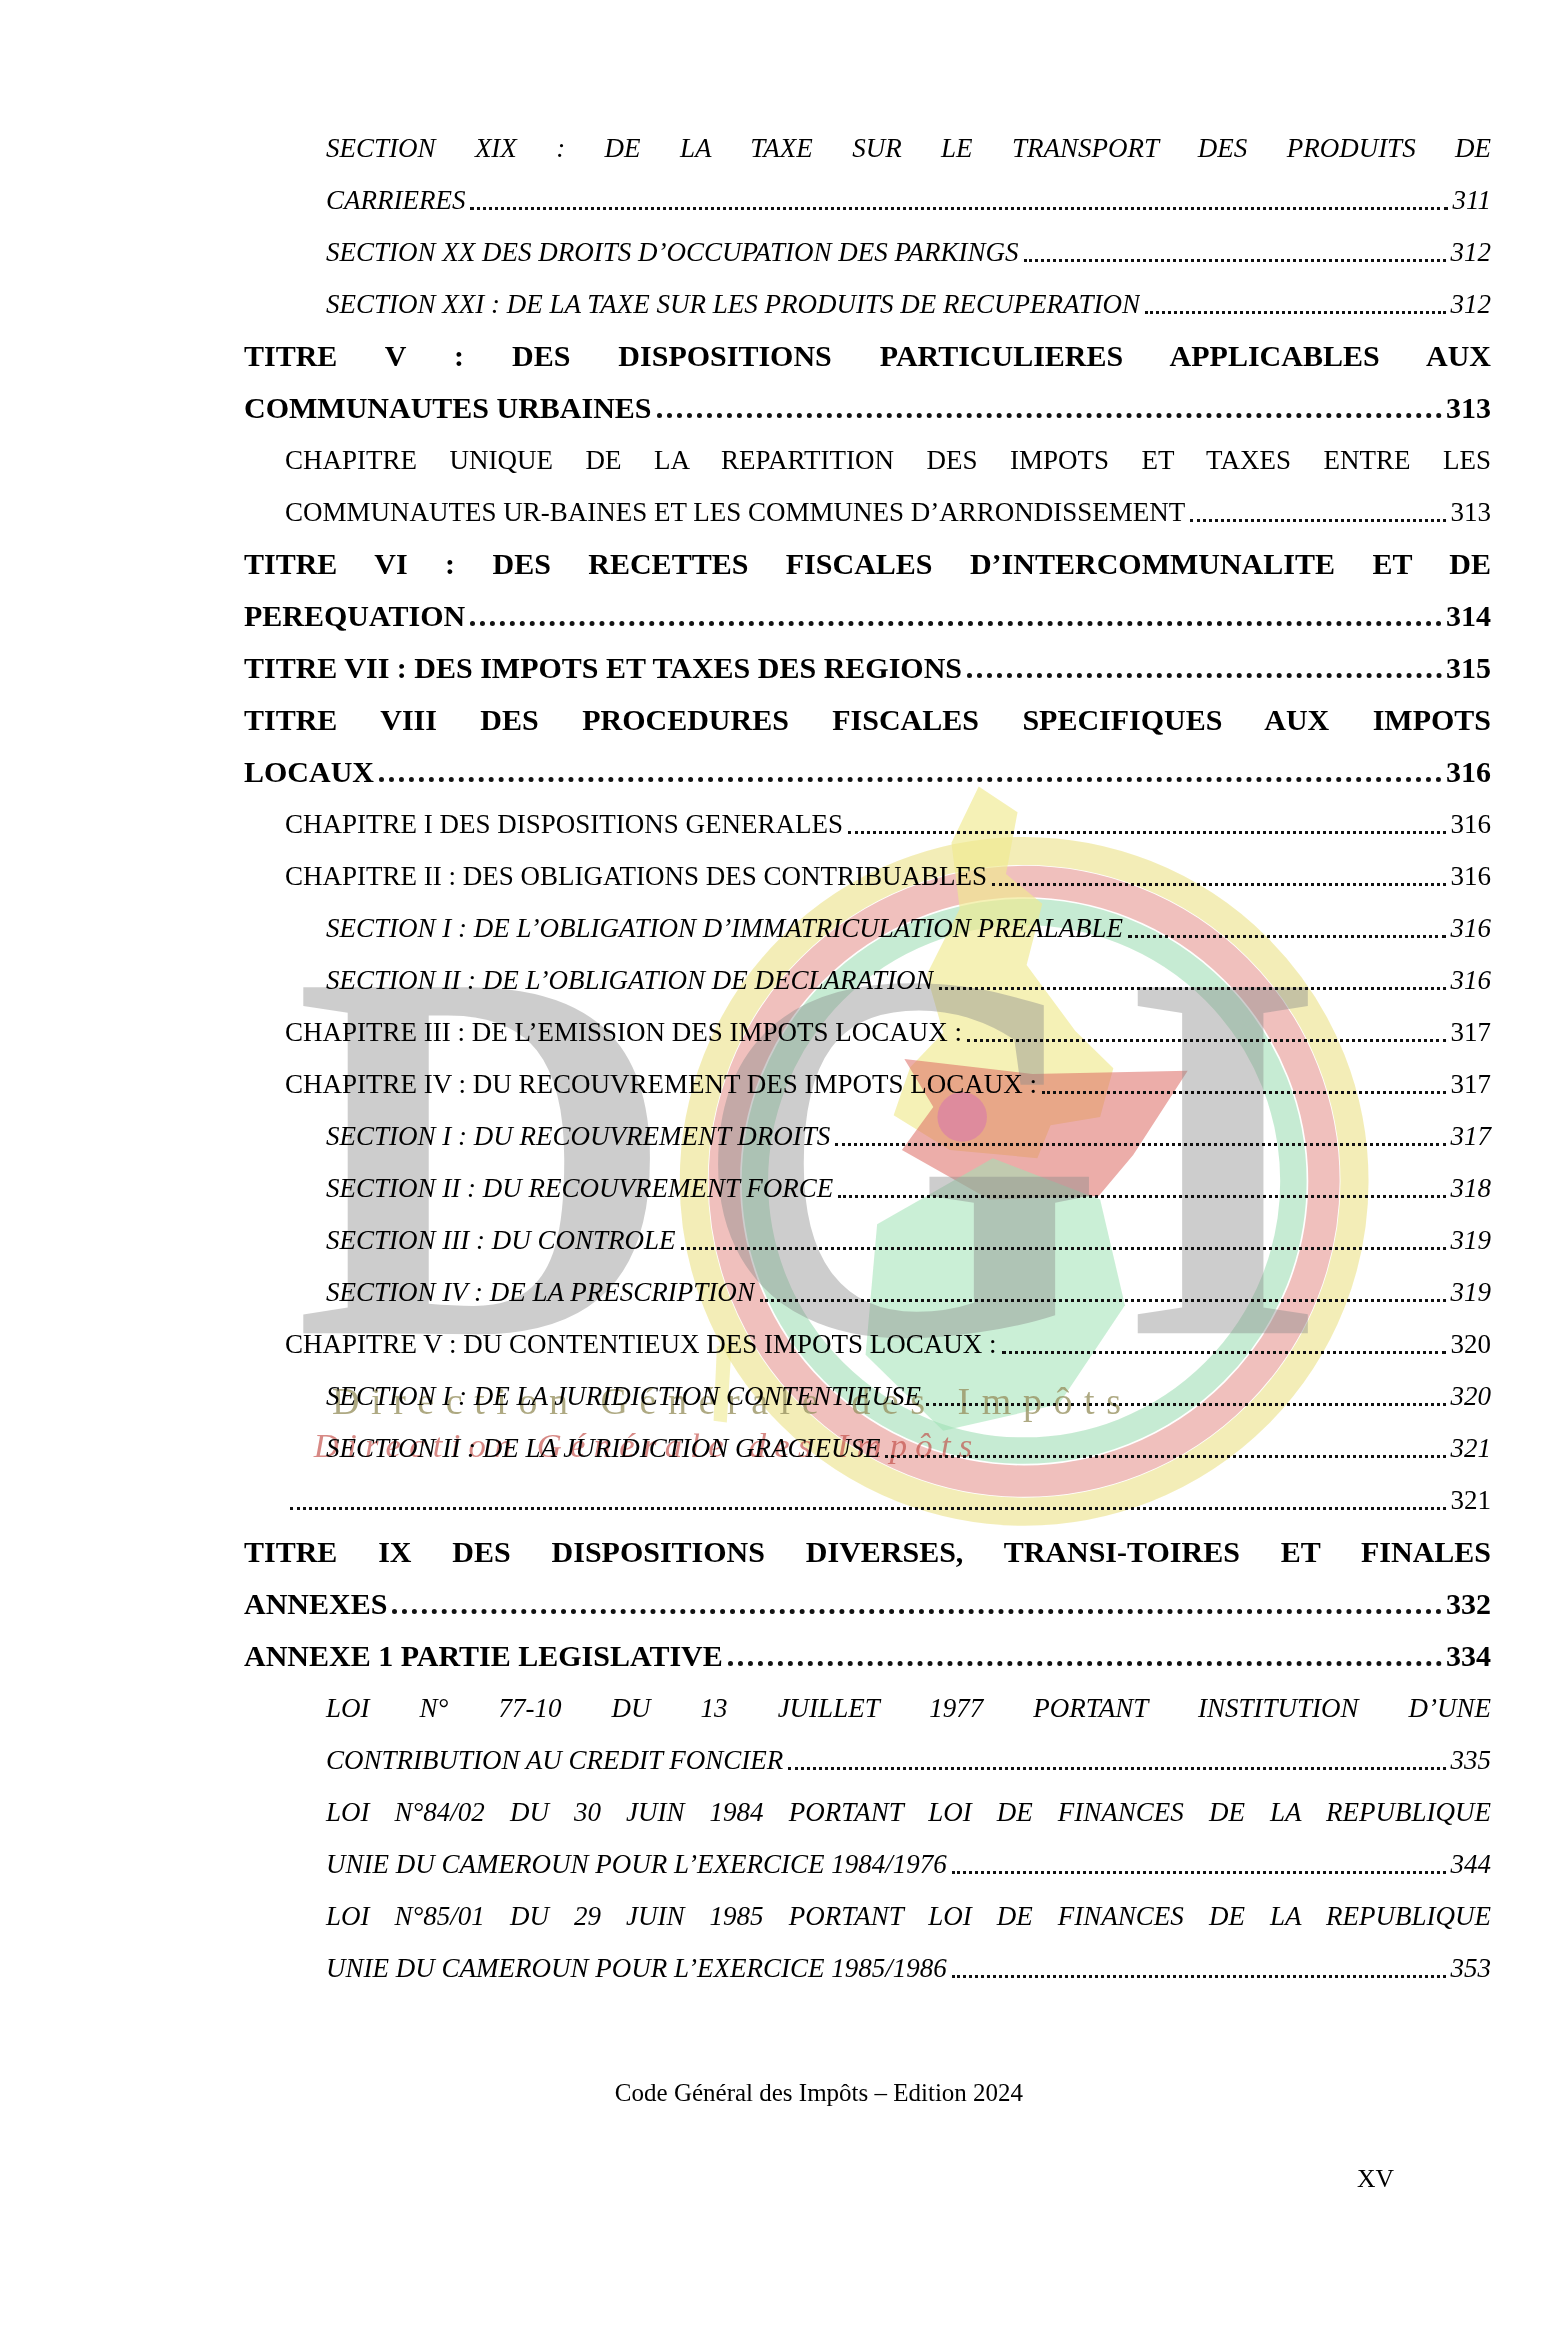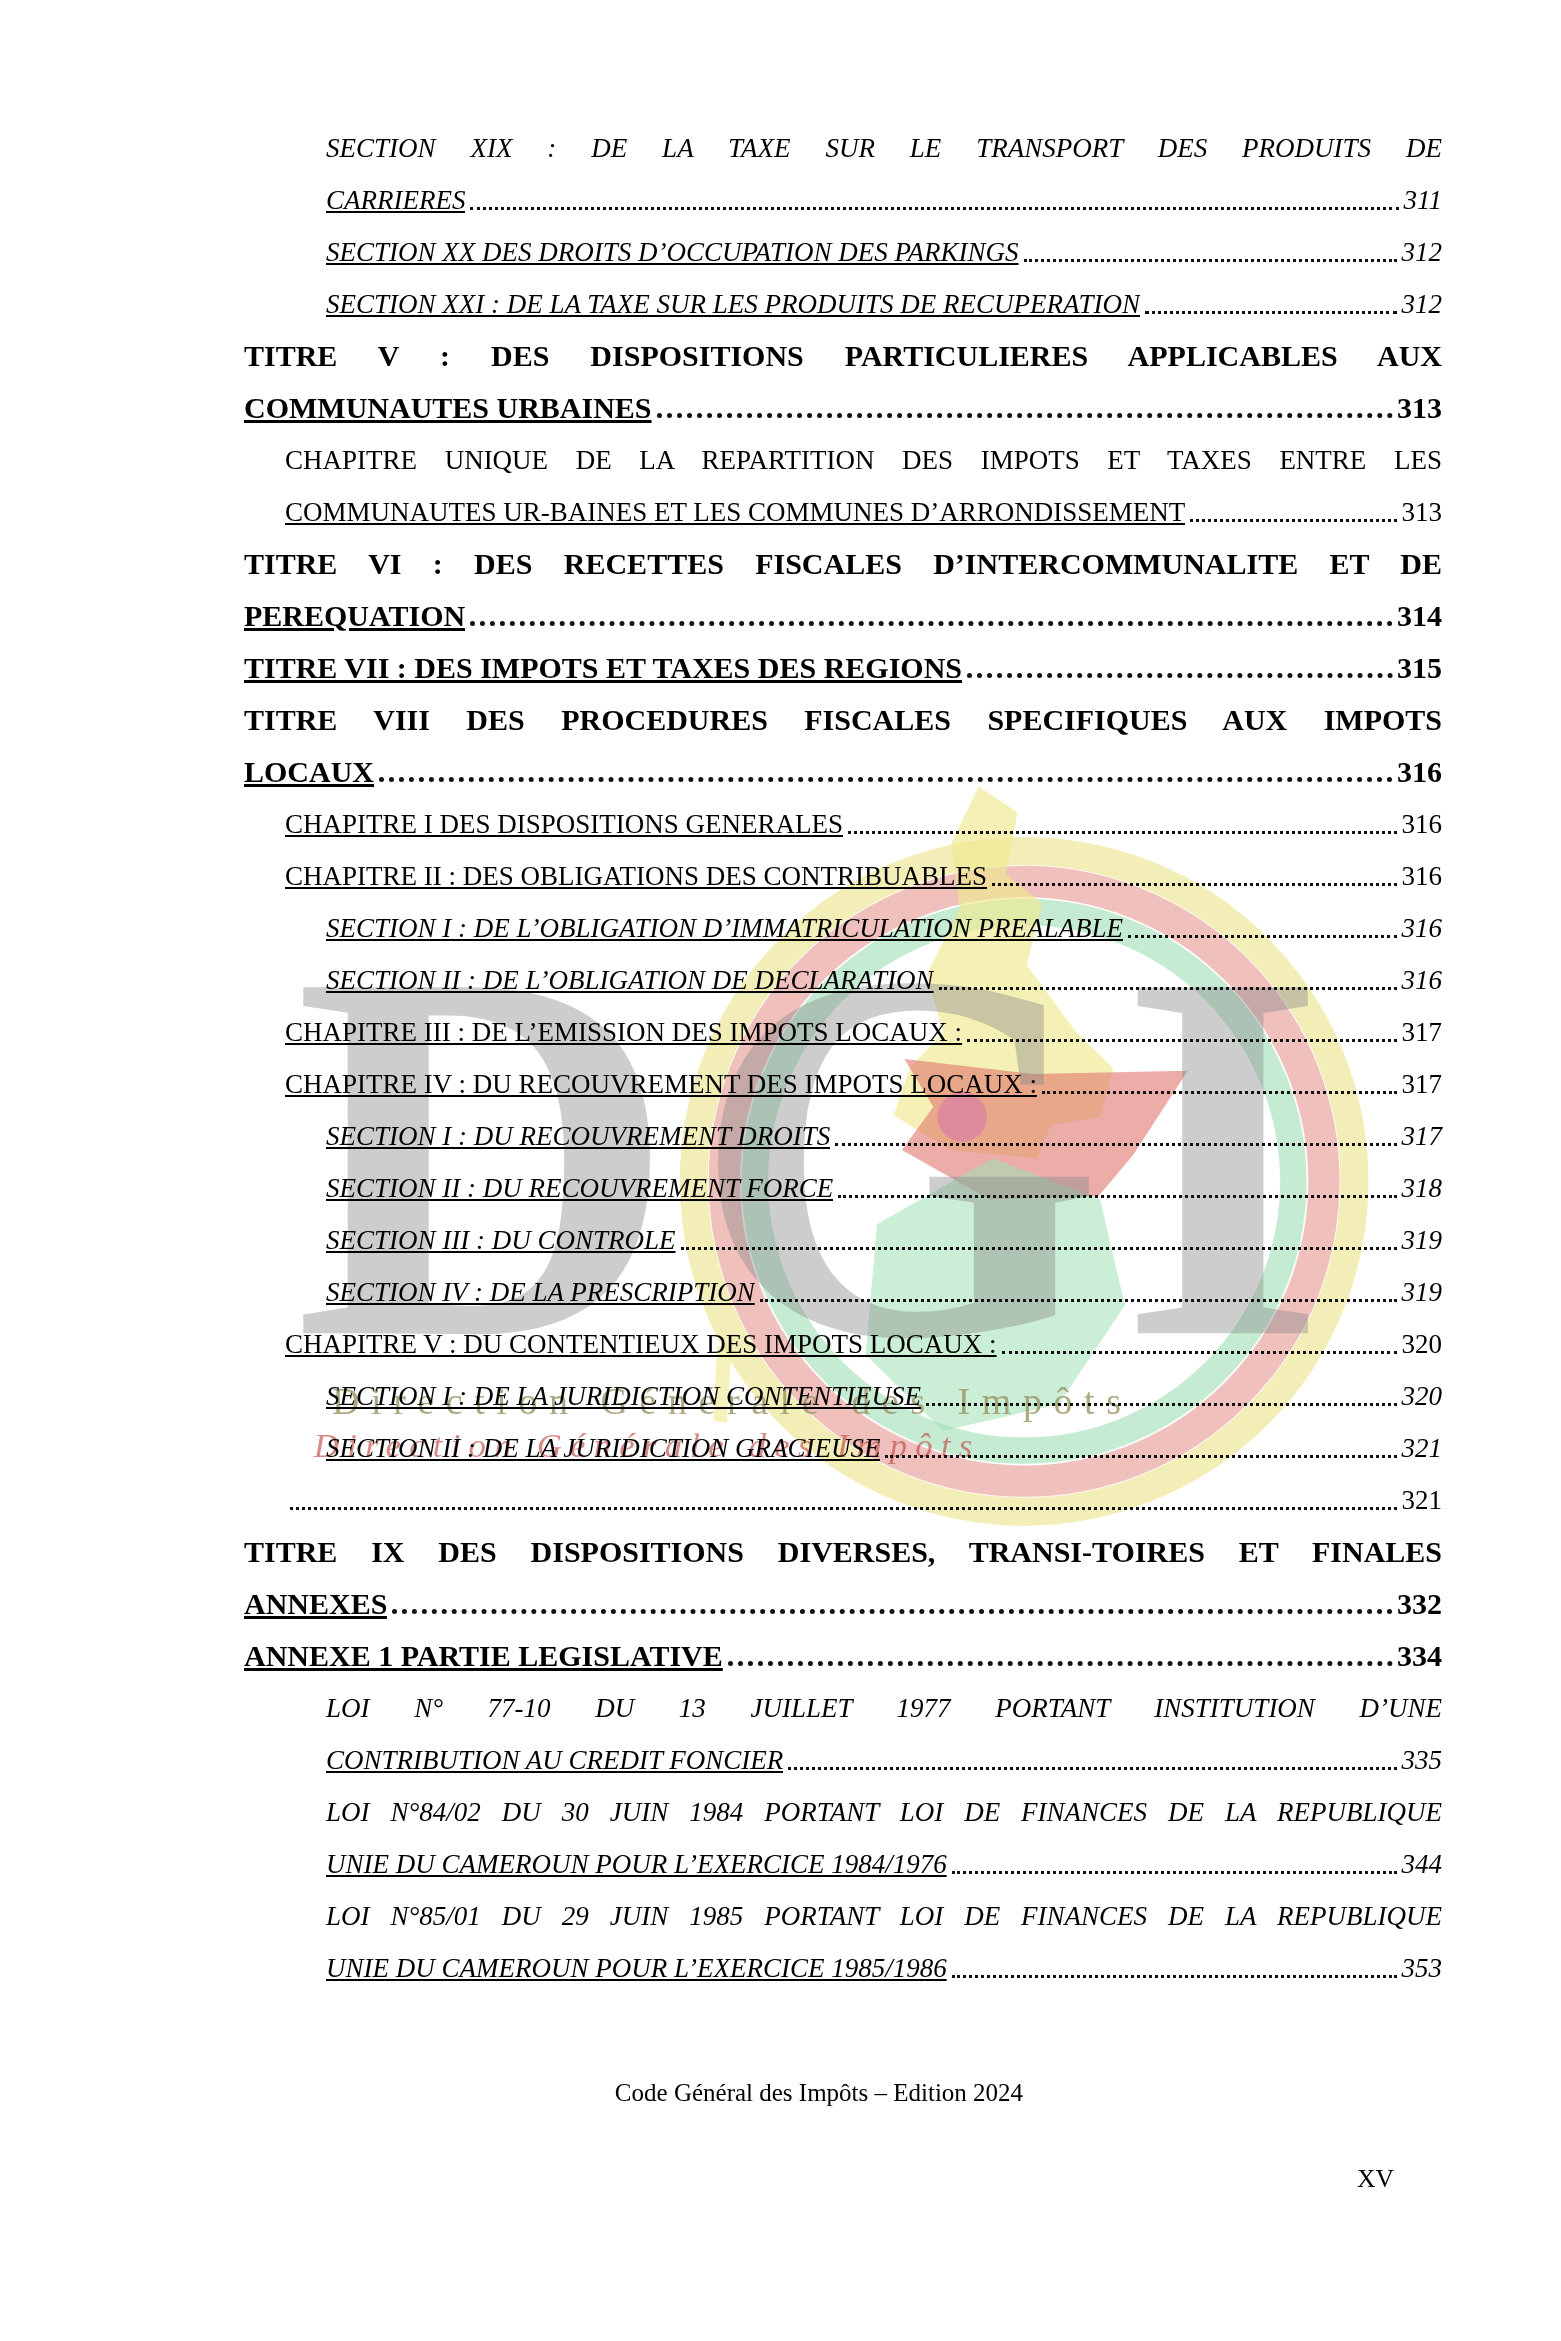--- a/index.html
+++ b/index.html
@@ -3,26 +3,26 @@
 <meta charset="utf-8">
 <style>
   html,body{margin:0;padding:0;background:#ffffff;}
   body{width:1561px;height:2342px;position:relative;overflow:hidden;
        font-family:"Liberation Serif","DejaVu Serif",serif;color:#000;}
 
   
   .watermark{position:absolute;left:0;top:0;z-index:0;}
 
   
-  .content{position:relative;z-index:1;padding:122px 119px 0 0;}
+  .content{position:relative;z-index:1;padding:122px 70px 0 0;}
   .entry{margin:0;}
   .line{line-height:52px;font-size:27px;}
   .line.flex{display:flex;align-items:baseline;}
   .line.just{text-align:justify;text-align-last:justify;}
-  .txt{white-space:nowrap;flex:0 1 auto;overflow:hidden;text-decoration:underline;}
+  .txt{white-space:nowrap;flex:0 1 auto;overflow:hidden;}
   .dots{flex:1 1 16.5px;align-self:flex-end;height:0;
         border-bottom:3.3px dotted #111;margin:0 4.1px 16.5px 5px;}
   .pg{flex:0 0 auto;}
 
   .section .line{font-style:italic;padding-left:326px;}
   .chapitre .line{padding-left:285px;}
   .titre .line{font-weight:bold;font-size:30px;padding-left:244px;}
   .titre .dots{border-bottom-width:5px;margin-bottom:15.7px;}
 
   

